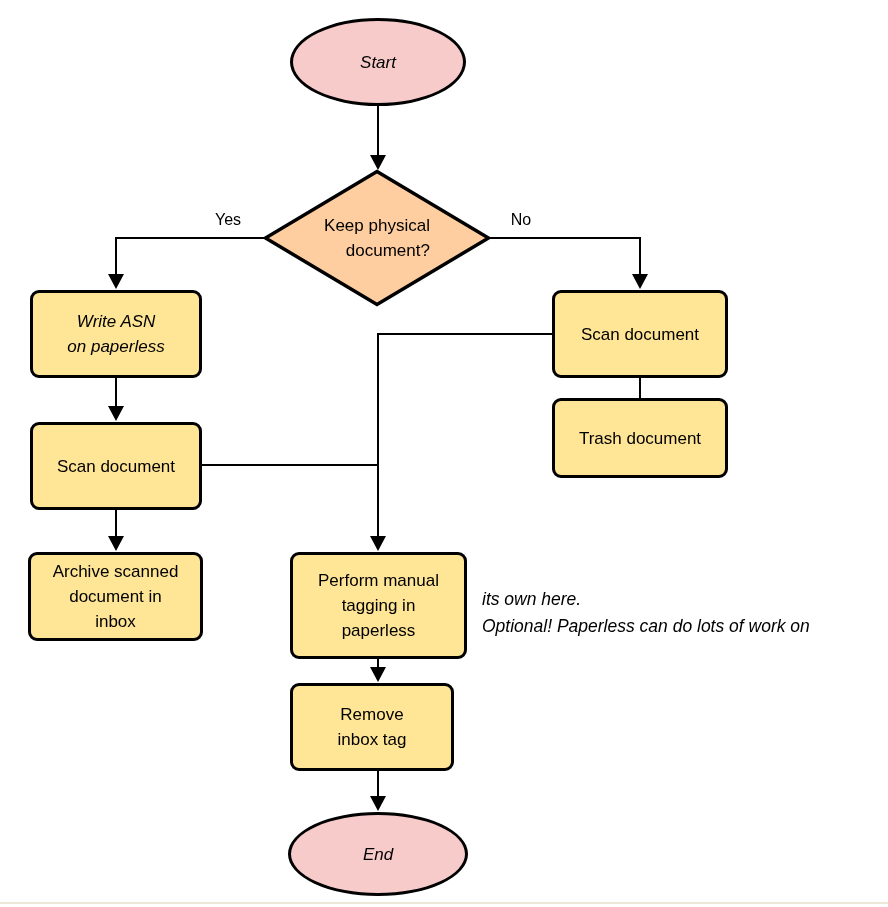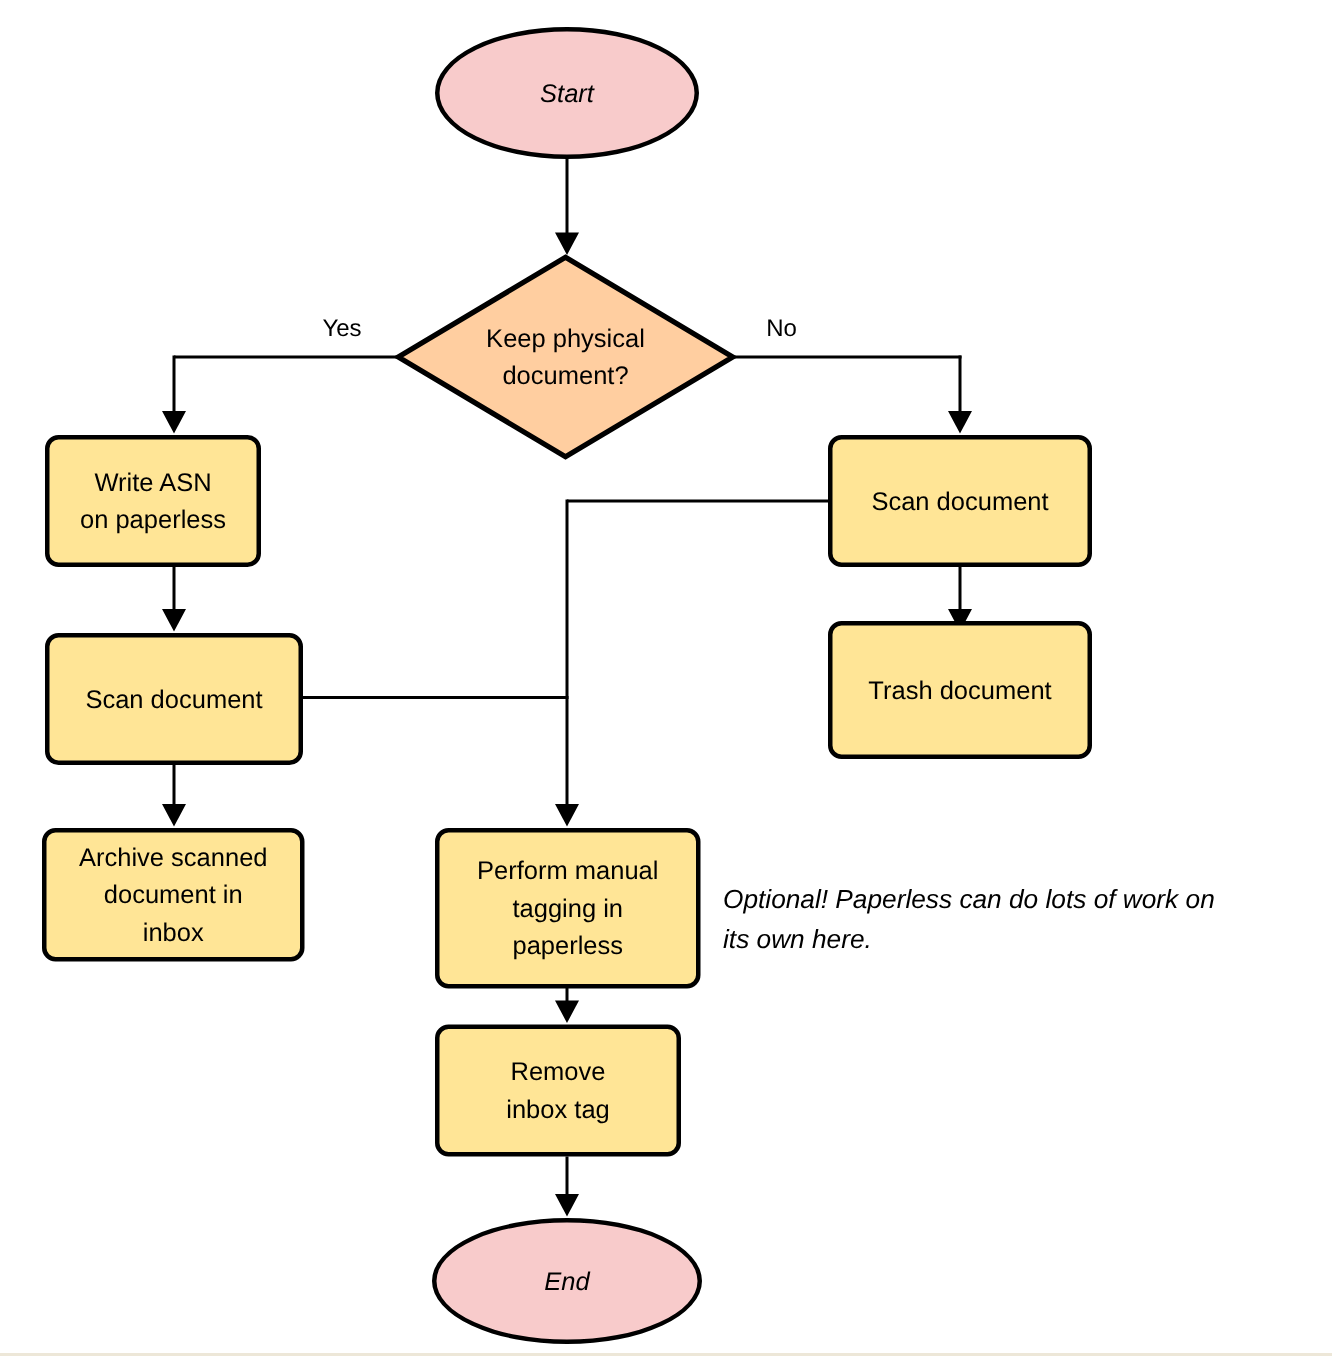--- a/index.html
+++ b/index.html
@@ -30,21 +30,21 @@
     font-size: 17px;
     line-height: 25px;
   }
   .process { background: var(--process-fill); border-radius: 9px; }
   .terminal { background: var(--terminal-fill); border-radius: 50%; font-style: italic; }
   .diamond-wrap {
     position: absolute;
     display: flex;
     align-items: center;
     justify-content: center;
-    text-align: center;
+    text-align: right;
     font-size: 17px;
     line-height: 25px;
   }
   .diamond-wrap svg { position: absolute; left: 0; top: 0; }
   .diamond-wrap polygon { fill: var(--decision-fill); stroke: var(--stroke); stroke-width: 3.5; }
   .diamond-label { position: relative; }
   .line { position: absolute; background: var(--stroke); }
   .line.v { width: 2px; }
   .line.h { height: 2px; }
   .arrow-down {
@@ -113,21 +113,21 @@
   <div class="diamond-wrap" style="left:263px; top:169px; width:228px; height:138px;">
     <svg width="228" height="138" viewBox="0 0 228 138">
       <polygon points="114,2.5 225.5,69 114,135.5 2.5,69"></polygon>
     </svg>
     <div class="diamond-label">
       <div>Keep physical</div>
       <div>document?</div>
     </div>
   </div>
 
-  <div class="node process" style="left:30px; top:290px; width:144px; height:88px;">
+  <div class="node process" style="left:30px; top:290px; width:172px; height:88px;font-style:italic;">
     <div>
       <div>Write ASN</div>
       <div>on paperless</div>
     </div>
   </div>
 
   <div class="node process" style="left:30px; top:422px; width:172px; height:88px;">
     <span>Scan document</span>
   </div>
 
@@ -136,21 +136,21 @@
       <div>Archive scanned</div>
       <div>document in</div>
       <div>inbox</div>
     </div>
   </div>
 
   <div class="node process" style="left:552px; top:290px; width:176px; height:88px;">
     <span>Scan document</span>
   </div>
 
-  <div class="node process" style="left:552px; top:414px; width:176px; height:92px;">
+  <div class="node process" style="left:552px; top:398px; width:176px; height:80px;">
     <span>Trash document</span>
   </div>
 
   <div class="node process" style="left:290px; top:552px; width:177px; height:107px;">
     <div>
       <div>Perform manual</div>
       <div>tagging in</div>
       <div>paperless</div>
     </div>
   </div>
@@ -160,19 +160,19 @@
       <div>Remove</div>
       <div>inbox tag</div>
     </div>
   </div>
 
   <div class="node terminal" style="left:288px; top:812px; width:180px; height:84px;">
     <span>End</span>
   </div>
 
   <div class="note" style="left:482px; top:586px;">
+    <div>its own here.</div>
     <div>Optional! Paperless can do lots of work on</div>
-    <div>its own here.</div>
   </div>
 
   <div class="bottom-rule" style="top:902px;"></div>
 
 </div>
 
 </body></html>

